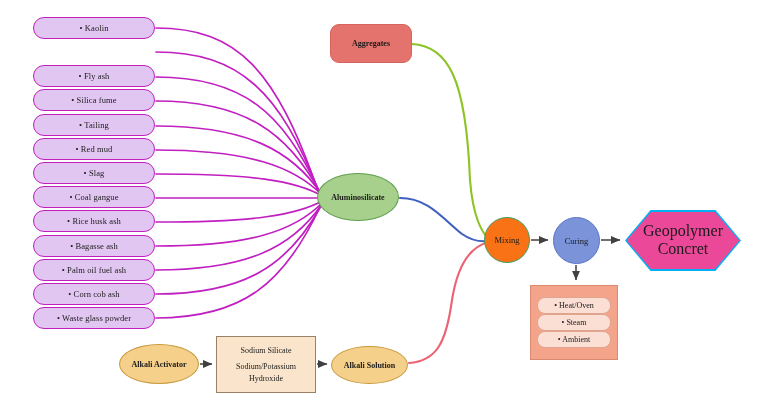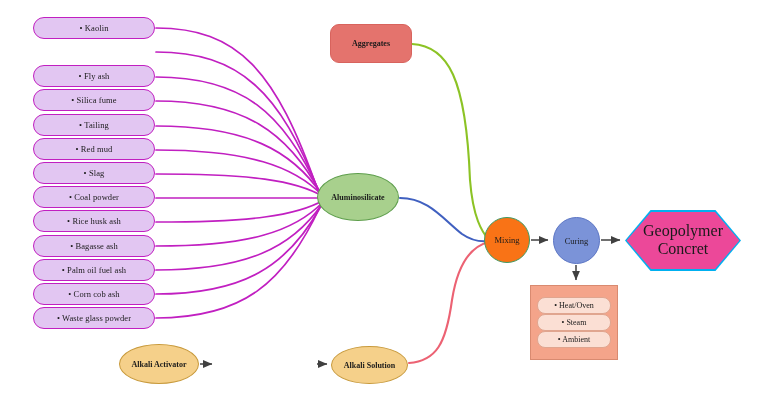--- a/index.html
+++ b/index.html
@@ -200,33 +200,39 @@
 
     <path d="M576,265 L576,280" stroke="#404040" stroke-width="1.5" fill="none" marker-end="url(#arrowhead)"></path>
   </svg>
 
   <div class="node pill" style="left:33px; top:17px;">• Kaolin</div>
   <div class="node pill" style="left:33px; top:65px;">• Fly ash</div>
   <div class="node pill" style="left:33px; top:89px;">• Silica fume</div>
   <div class="node pill" style="left:33px; top:114px;">• Tailing</div>
   <div class="node pill" style="left:33px; top:138px;">• Red mud</div>
   <div class="node pill" style="left:33px; top:162px;">• Slag</div>
-  <div class="node pill" style="left:33px; top:186px;">• Coal powder</div>
+  <div class="node pill" style="left:33px; top:186px;">• Coal gangue</div>
   <div class="node pill" style="left:33px; top:210px;">• Rice husk ash</div>
   <div class="node pill" style="left:33px; top:235px;">• Bagasse ash</div>
   <div class="node pill" style="left:33px; top:259px;">• Palm oil fuel ash</div>
   <div class="node pill" style="left:33px; top:283px;">• Corn cob ash</div>
   <div class="node pill" style="left:33px; top:307px;">• Waste glass powder</div>
 
   <div class="node rrect aggregates">Aggregates</div>
 
   <div class="node ellipse alumino">Aluminosilicate</div>
 
   <div class="node ellipse alkali-activator">Alkali Activator</div>
 
+  <div class="node chem-box">
+    <span>Sodium Silicate</span>
+    <span class="chem-gap"></span>
+    <span>Sodium/Potassium</span>
+    <span>Hydroxide</span>
+  </div>
 
   <div class="node ellipse alkali-solution">Alkali Solution</div>
 
   <div class="node circle mixing">Mixing</div>
 
   <div class="node circle curing">Curing</div>
 
   <div class="node hexagon-outline">
     <div class="hexagon-inner">
       <span>Geopolymer Concret</span>

